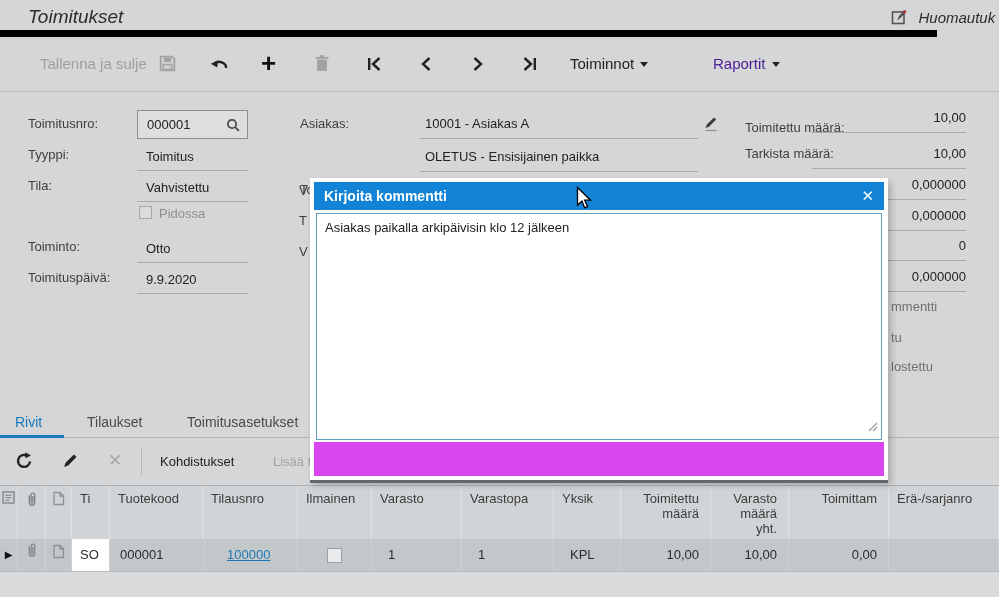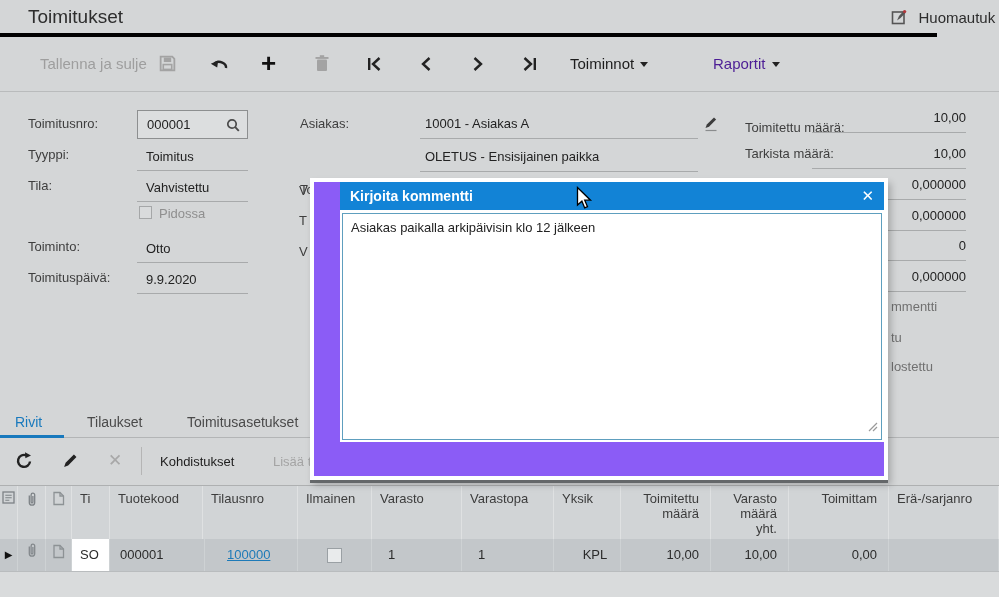--- a/index.html
+++ b/index.html
@@ -5,21 +5,21 @@
   * { margin:0; padding:0; box-sizing:border-box; }
   html,body { width:999px; height:597px; }
   body { font-family:"Liberation Sans","DejaVu Sans",sans-serif; background:#d4d6d7; }
   #app { position:relative; width:999px; height:597px; overflow:hidden; background:#d4d6d7; color:#2e2e2e; }
   .abs { position:absolute; }
   .lbl { font-size:13px; color:#3e3e3e; white-space:nowrap; }
   .val { font-size:13px; color:#222; white-space:nowrap; }
   .uline { position:absolute; height:1px; background:#a8aaab; }
   .muted { color:#9e9e9e; }
   
-  .titlebar { position:absolute; top:0; left:0; width:937px; height:37px; border-bottom:4px solid #000000; }
+  .titlebar { position:absolute; top:0; left:0; width:937px; height:37px; border-bottom:7px solid #000000;font-style:italic; }
   .page-title { position:absolute; left:28px; top:6px; font-size:19px; color:#2d2d2d; }
   .toolbar { position:absolute; top:38px; left:0; width:999px; height:54px; border-bottom:1px solid #b9bbbc; }
   .tb-text { font-size:15px; white-space:nowrap; }
   .caret { display:inline-block; width:0; height:0; border-left:4px solid transparent; border-right:4px solid transparent; border-top:5px solid #222; margin-left:6px; vertical-align:2px; }
   
   .lookup { position:absolute; left:137px; top:110px; width:111px; height:29px; border:1px solid #8d8f90; background:#dcdedf; }
   .lookup .txt { position:absolute; left:9px; top:6px; font-size:13px; color:#222; }
   .lookup .mag { position:absolute; right:6px; top:7px; }
   .cb { position:absolute; width:13px; height:13px; border:1px solid #a5a7a8; background:#d9dbdc; }
   
@@ -39,21 +39,21 @@
   .drow { display:flex; height:33px; background:#c3c7ca; border-bottom:1px solid #b9bcbe; }
   .rc { border-right:1px solid #ced2d4; font-size:13px; color:#2b2b2b; line-height:32px; padding:0 0 0 10px; overflow:hidden; white-space:nowrap; }
   .rc.num { text-align:right; padding:0 11px 0 0; }
   .rc.ic { display:flex; align-items:center; justify-content:center; padding:0; }
   .c1{width:18px}.c2{width:28px}.c3{width:26px}.c4{width:38px}.c5{width:95px}.c6{width:93px}.c7{width:74px}
   .c8{width:90px}.c9{width:92px}.c10{width:67px}.c11{width:90px}.c12{width:78px}.c13{width:100px}.c14{flex:1}
   .ti-cell { background:#ffffff; }
   .rowlink { color:#1d7ab8; text-decoration:underline; }
   .below-grid { position:absolute; top:572px; left:0; width:999px; height:25px; background:#d9dbdc; }
   
-  .modal { position:absolute; left:310px; top:178px; width:578px; height:302px; background:#8b5cf6; border:4px solid #fff; z-index:10; box-shadow:0 3px 0 rgba(96,99,101,0.95), 3px 5px 7px rgba(0,0,0,0.22);padding-left:26px; }
+  .modal { position:absolute; left:310px; top:178px; width:578px; height:302px; background:#d946ef; border:4px solid #fff; z-index:10; box-shadow:0 3px 0 rgba(96,99,101,0.95), 3px 5px 7px rgba(0,0,0,0.22); }
   .modal-title { height:28px; background:#1283d6; color:#fff; font-size:14px; font-weight:bold; line-height:28px; padding-left:10px; position:relative; }
   .modal-close { position:absolute; right:10px; top:0; font-size:15px; font-weight:bold; color:#fff; line-height:28px; cursor:default; }
   .modal-body { height:232px; background:#fff; padding:3px 2px 2px 2px; position:relative; }
   .modal-body textarea { width:100%; height:100%; border:1px solid #5e9fbe; resize:none; font-family:"Liberation Sans","DejaVu Sans",sans-serif; font-size:13px; color:#222; padding:6px 8px; outline:none; background:#fff; }
   .resize-grip { position:absolute; right:6px; bottom:6px; }
   .modal-footer { height:34px; background:#f2f3f3; display:flex; justify-content:flex-end; align-items:center; padding-right:2px; }
   .btn { min-width:77px; height:26px; background:#d2d3d4; border:1px solid #c0c1c2; color:#333; font-size:13px; margin-left:8px; font-family:inherit; }
   .clipped-lbl { font-size:13px; color:#707070; white-space:nowrap; }
   .cursor { z-index:20; }
 </style>
@@ -232,21 +232,21 @@
             </svg></span>
         </div>
       <div class="rc c4 ti-cell" style="padding-left:8px;">SO</div>
       <div class="rc c5">000001</div>
       <div class="rc c6" style="padding-left:22px;"><span class="rowlink">100000</span></div>
       <div class="rc ic c7">
           <span style="display:inline-block; width:15px; height:15px; border:1px solid #9aa0a4; background:#e9ebec;"></span>
         </div>
       <div class="rc c8" style="padding-left:16px;">1</div>
       <div class="rc c9" style="padding-left:16px;">1</div>
-      <div class="rc c10" style="padding-left:16px;text-align:center;">KPL</div>
+      <div class="rc c10" style="padding-left:16px;">KPL</div>
       <div class="rc num c11">10,00</div>
       <div class="rc num c12">10,00</div>
       <div class="rc num c13">0,00</div>
       <div class="rc c14"></div>
     </div>
   </div>
   <div class="below-grid"></div>
 
   <div class="modal">
     <div class="modal-title">

